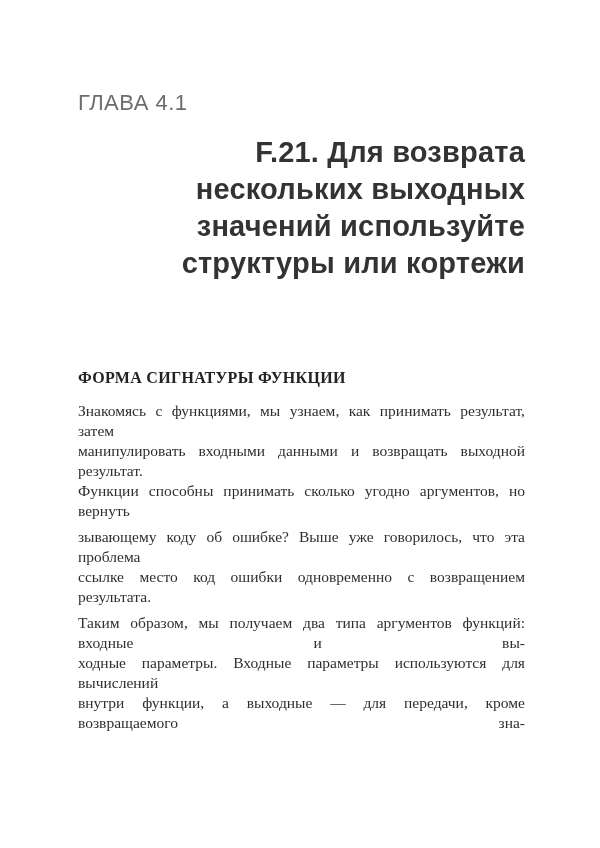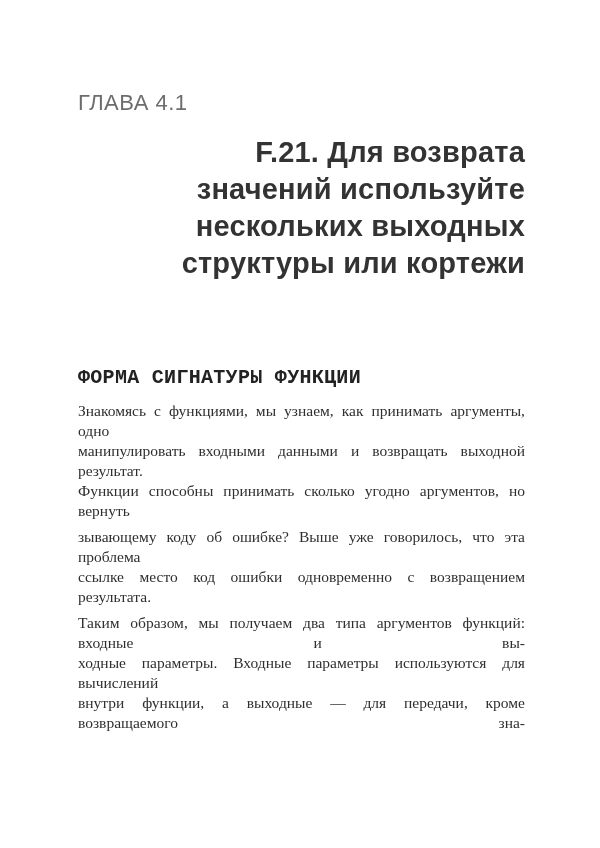--- a/index.html
+++ b/index.html
@@ -31,22 +31,22 @@
     font-size: 29px;
     line-height: 37px;
     font-weight: 700;
     letter-spacing: 0.2px;
     color: var(--title-color, #333333);
     text-align: right;
   }
   .title .title-line { display: block; }
   .section-heading {
     margin: 84px 0 0 0;
-    font-family: Liberation Mono, monospace;
-    font-size: 20px;
+    font-family: Liberation Serif, serif;
+    font-size: 16px;
     line-height: 24px;
     font-weight: 700;
     letter-spacing: 0.3px;
     color: var(--heading-color, #222222);
   }
   .body-text {
     margin-top: 11px;
     font-family: "Liberation Serif", "DejaVu Serif", serif;
     font-size: 15.5px;
     color: var(--body-color, #2f2f2f);
@@ -64,30 +64,30 @@
 </style>
 </head>
 <body>
 
 <div class="page">
 
   <div class="kicker">ГЛАВА 4.1</div>
 
   <h1 class="title" id="title">
       <span class="title-line">F.21. Для возврата</span>
+      <span class="title-line">нескольких выходных</span>
       <span class="title-line">значений используйте</span>
-      <span class="title-line">нескольких выходных</span>
       <span class="title-line">структуры или кортежи</span>
     </h1>
 
   <h2 class="section-heading">ФОРМА СИГНАТУРЫ ФУНКЦИИ</h2>
 
   <div class="body-text" id="body">
       <div class="para">
-        <div class="pline">Знакомясь с функциями, мы узнаем, как принимать аргументы, одно</div>
+        <div class="pline">Знакомясь с функциями, мы узнаем, как принимать результат, затем</div>
         <div class="pline">манипулировать входными данными и возвращать выходной результат.</div>
         <div class="pline">Функции способны принимать сколько угодно аргументов, но вернуть</div>
       </div>
       <div class="para">
         <div class="pline">зывающему коду об ошибке? Выше уже говорилось, что эта проблема</div>
         <div class="pline last">ссылке место код ошибки одновременно с возвращением результата.</div>
       </div>
       <div class="para">
         <div class="pline">Таким образом, мы получаем два типа аргументов функций: входные и вы-</div>
         <div class="pline">ходные параметры. Входные параметры используются для вычислений</div>

